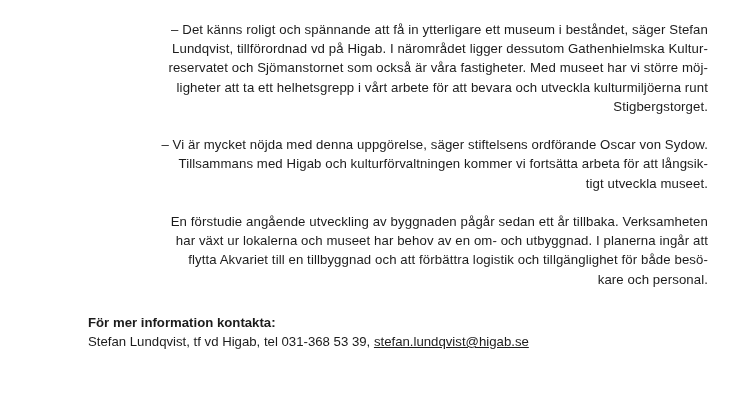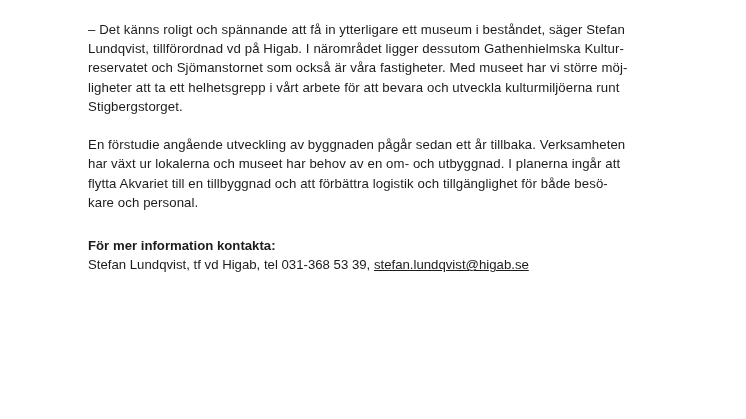--- a/index.html
+++ b/index.html
@@ -19,20 +19,21 @@
     height: 419px;
     padding: 20px 38px 0 88px;
     color: #1c1c1c;
     font-size: 13.2px;
     line-height: 19.2px;
   }
   .para {
     margin: 0 0 19.2px 0;
     white-space: pre;
     letter-spacing: 0.1px;
+    text-align: right;
   }
   .contact-heading {
     margin: 24px 0 0 0;
     font-weight: bold;
     white-space: pre;
   }
   .contact-line {
     margin: 0;
     white-space: pre;
   }
@@ -47,20 +48,23 @@
 
 <div class="page">
 
   <p class="para">– Det känns roligt och spännande att få in ytterligare ett museum i beståndet, säger Stefan
 Lundqvist, tillförordnad vd på Higab. I närområdet ligger dessutom Gathenhielmska Kultur-
 reservatet och Sjömanstornet som också är våra fastigheter. Med museet har vi större möj-
 ligheter att ta ett helhetsgrepp i vårt arbete för att bevara och utveckla kulturmiljöerna runt
 Stigbergstorget.</p>
 
 
+  <p class="para">– Vi är mycket nöjda med denna uppgörelse, säger stiftelsens ordförande Oscar von Sydow.
+Tillsammans med Higab och kulturförvaltningen kommer vi fortsätta arbeta för att långsik-
+tigt utveckla museet.</p>
 
   <p class="para">En förstudie angående utveckling av byggnaden pågår sedan ett år tillbaka. Verksamheten
 har växt ur lokalerna och museet har behov av en om- och utbyggnad. I planerna ingår att
 flytta Akvariet till en tillbyggnad och att förbättra logistik och tillgänglighet för både besö-
 kare och personal.</p>
 
   <p class="contact-heading">För mer information kontakta:</p>
 
   <p class="contact-line"><span>Stefan Lundqvist, tf vd Higab, tel 031-368 53 39, </span><span class="email-link">stefan.lundqvist@higab.se</span></p>
 

